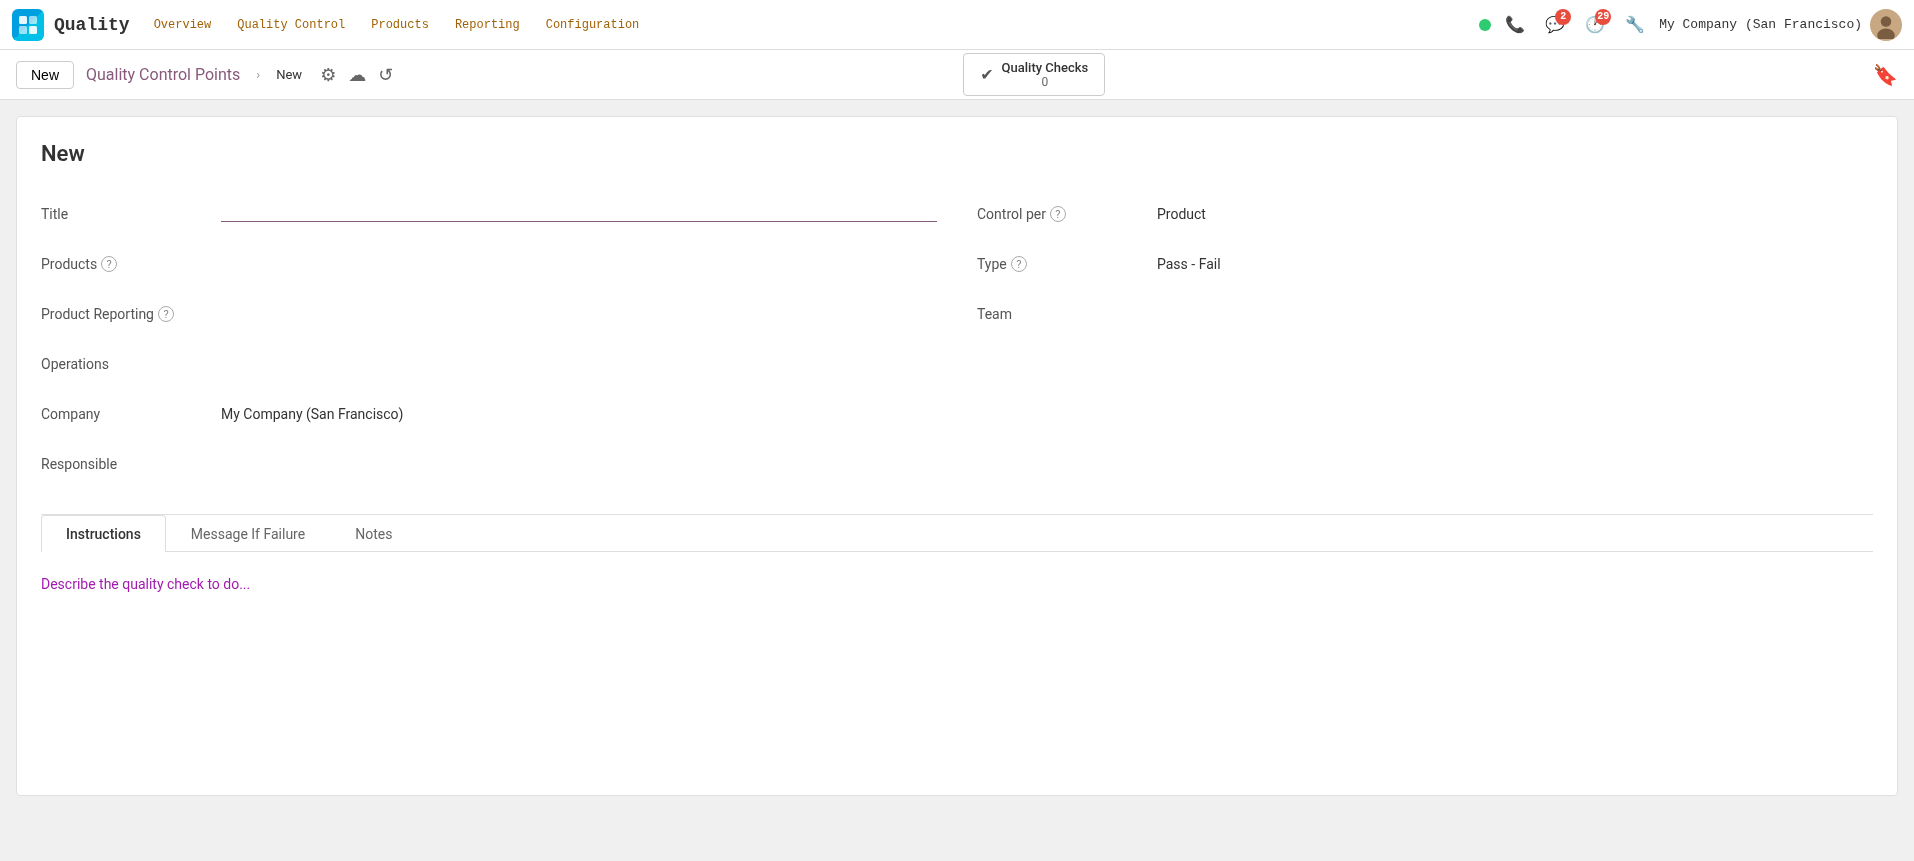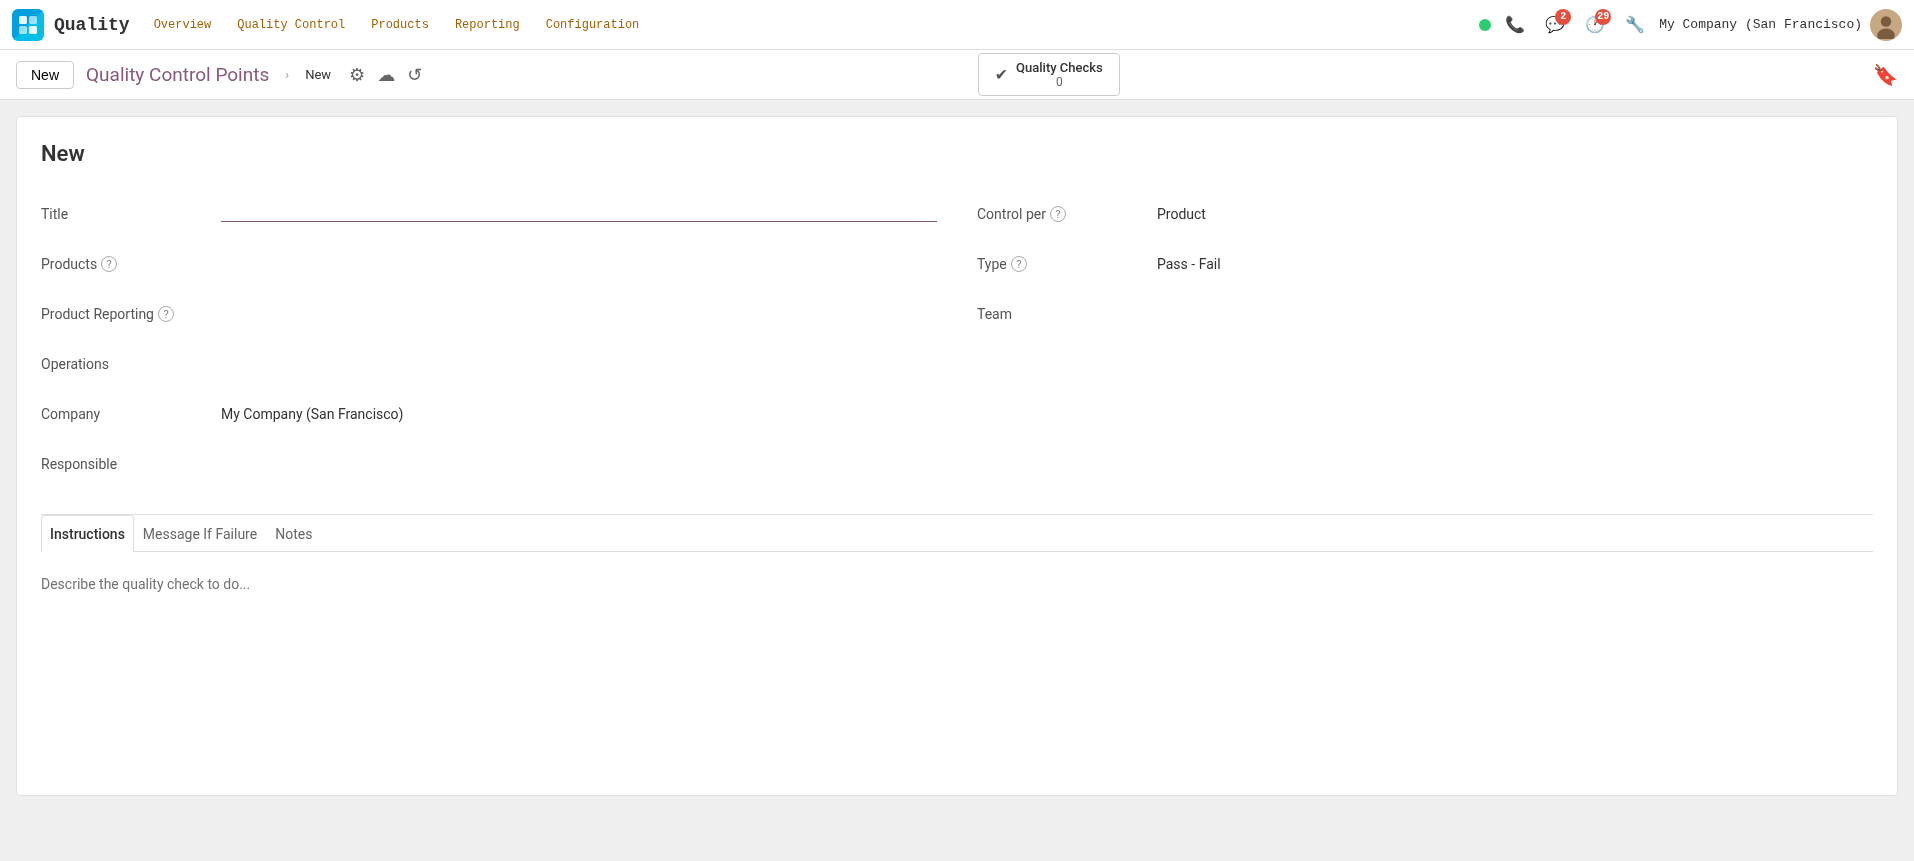--- a/index.html
+++ b/index.html
@@ -44,21 +44,21 @@
 
     
     .action-bar {
       display: flex; align-items: center; background: #fff; height: 50px;
       padding: 0 16px; border-bottom: 1px solid #ddd; gap: 12px;
     }
     .btn-new {
       padding: 5px 14px; border: 1px solid #ccc; border-radius: 4px; background: #fff;
       cursor: pointer; font-size: 14px; font-weight: 500;
     }
-    .breadcrumb-link { color: #875a7b; font-size: 19px; cursor: pointer; text-decoration: none; }
+    .breadcrumb-link { color: #875a7b; font-size: 16px; cursor: pointer; text-decoration: none; }
     .breadcrumb-current { color: #333; font-size: 13px; }
     .breadcrumb-sep { color: #999; font-size: 13px; margin: 0 4px; }
     .action-icons { display: flex; align-items: center; gap: 8px; margin-left: 4px; }
     .action-icon-btn { background: none; border: none; cursor: pointer; color: #666; font-size: 18px; padding: 2px; }
     .quality-checks-btn {
       display: flex; align-items: center; gap: 8px; border: 1px solid #ccc;
       border-radius: 4px; padding: 6px 16px; background: #fff; cursor: pointer;
       margin-left: auto; margin-right: 200px;
     }
     .quality-checks-btn .check-icon { color: #555; font-size: 16px; }
@@ -95,30 +95,30 @@
     }
     .field-input {
       width: 100%; border: none; border-bottom: 1px solid #875a7b; outline: none;
       font-size: 14px; color: #333; padding: 4px 0; background: transparent;
     }
 
     
     .tabs-container { margin-top: 24px; border-top: 1px solid #e0e0e0; padding-top: 0; }
     .tabs { display: flex; border-bottom: 1px solid #ddd; }
     .tab {
-      padding: 10px 8px; cursor: pointer; font-size: 14px; color: #666; border: 1px solid transparent;
+      padding: 10px 24px; cursor: pointer; font-size: 14px; color: #666; border: 1px solid transparent;
       border-bottom: none; margin-bottom: -1px; border-radius: 4px 4px 0 0;
     }
     .tab.active {
       border-color: #ddd; border-bottom-color: #fff; background: #fff; color: #333; font-weight: 500;
     }
 
     .tab-content { padding: 16px 0; }
     .tab-placeholder {
-      color: #737373; font-size: 14px; padding: 8px 0;
+      color: #a21caf; font-size: 14px; padding: 8px 0;
     }
   </style>
 </head>
 <body>
 
 <nav class="top-nav">
   <div class="logo-icon">
     <svg width="20" height="20" viewBox="0 0 20 20">
       <rect x="1" y="1" width="8" height="8" rx="1.5" fill="white" opacity="0.9"></rect>
       <rect x="11" y="1" width="8" height="8" rx="1.5" fill="white" opacity="0.6"></rect>

